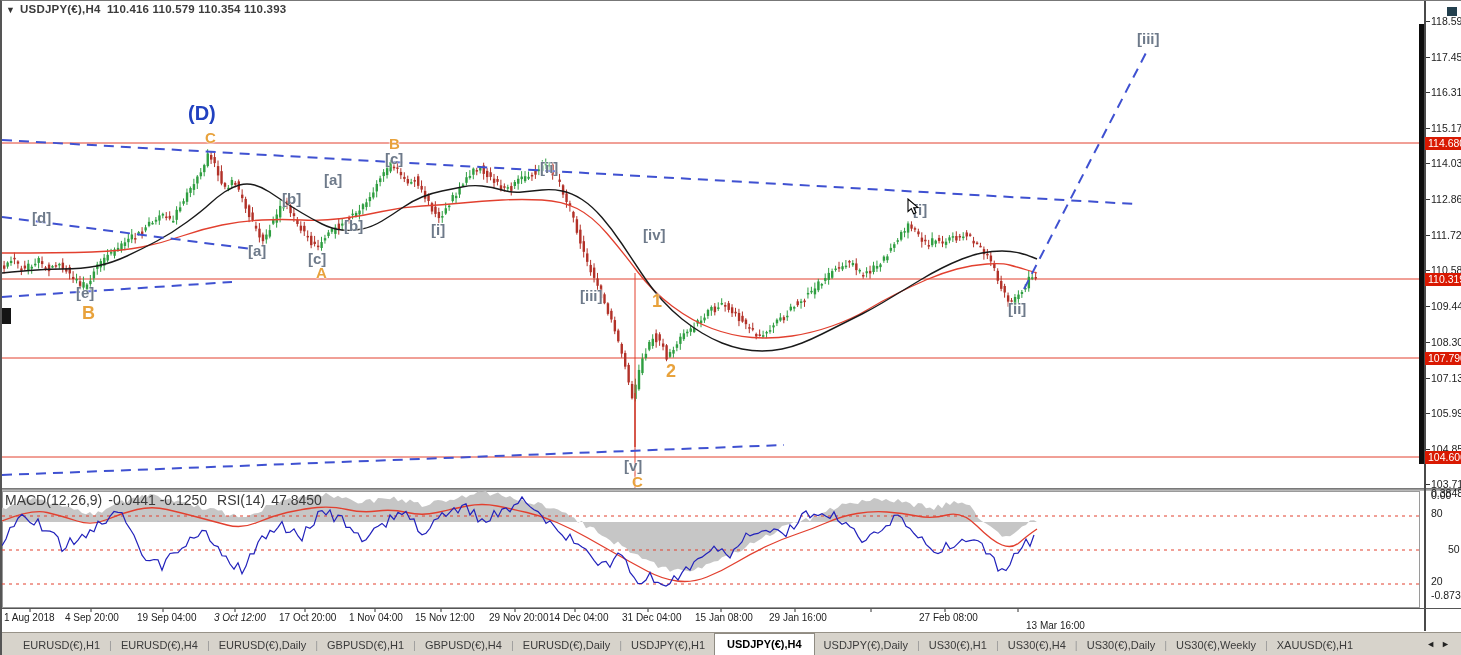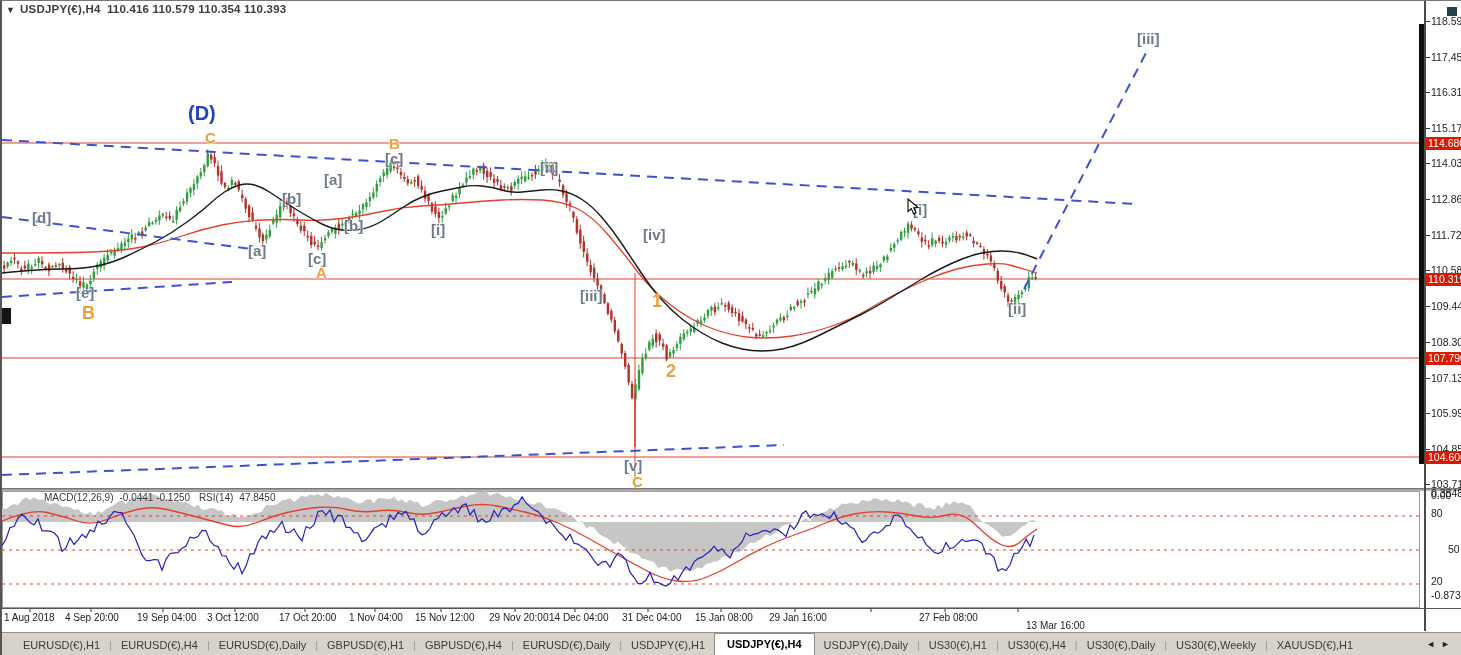--- a/index.html
+++ b/index.html
@@ -2,21 +2,21 @@
 <html><head>
 <meta charset="utf-8">
 <style>
   html,body{margin:0;padding:0;background:#888;}
   .screen{position:relative;width:1461px;height:655px;background:#ffffff;overflow:hidden;
           font-family:"Liberation Sans",sans-serif;border-top:1px solid #777;border-left:2px solid #555;box-sizing:border-box;}
   #chart-svg{position:absolute;left:0;top:0;}
   .titlebar{position:absolute;left:4px;top:2px;font-size:11.5px;font-weight:600;color:#3c3c3c;z-index:6;}
   .titlebar .dd{font-size:9px;color:#333;margin-right:5px;cursor:pointer;}
   .titlebar span{letter-spacing:.2px;}
-  .ind-label{position:absolute;left:3px;top:491px;font-size:10px;color:#3a3a3a;z-index:6;white-space:nowrap;margin-left:39px;}
+  .ind-label{position:absolute;left:3px;top:491px;font-size:14px;color:#3a3a3a;z-index:6;white-space:nowrap;}
   .ind-label b{font-weight:normal;margin-right:6px;}
   .price-axis{position:absolute;left:1425px;top:0;width:36px;height:630px;z-index:5;}
   .ptick{position:absolute;left:4px;font-size:10.5px;color:#1c1c1c;white-space:nowrap;}
   .ptick i{position:absolute;left:-5px;top:6px;width:4px;height:1px;background:#333;}
   .ptag{position:absolute;left:-2px;width:40px;font-size:10.5px;color:#fff;background:#d91902;
         text-align:left;padding:0 0 0 3px;line-height:13px;height:13px;z-index:7;}
   .ind-tick{position:absolute;left:1429px;font-size:10.5px;color:#1c1c1c;z-index:5;white-space:nowrap;}
   .time-axis{position:absolute;left:0;top:609px;width:1461px;height:20px;z-index:5;}
   .tlabel{position:absolute;top:2px;font-size:10px;color:#222;white-space:nowrap;text-align:right;}
   .wave{position:absolute;font-weight:bold;z-index:4;text-shadow:0 0 2px #fff,0 0 2px #fff;white-space:nowrap;cursor:pointer;}
@@ -723,21 +723,21 @@
       <div class="ind-tick" style="top: 506px;">80</div>
       <div class="ind-tick" style="top: 488px;">0.00</div>
       <div class="ind-tick" style="top: 542px; margin-left: 17px;">50</div>
       <div class="ind-tick" style="top: 574px;">20</div>
       <div class="ind-tick" style="top: 588px;">-0.873</div>
     </div>
   <div class="time-axis" id="time-axis">
       <div class="tlabel" style="left: 2px;">1 Aug 2018</div>
       <div class="tlabel" style="left: 63px;">4 Sep 20:00</div>
       <div class="tlabel" style="left: 135px;">19 Sep 04:00</div>
-      <div class="tlabel" style="left: 205px;">3 Oct 12:00</div>
+      <div class="tlabel" style="left: 212px; font-style: italic;">3 Oct 12:00</div>
       <div class="tlabel" style="left: 277px;">17 Oct 20:00</div>
       <div class="tlabel" style="left: 347px;">1 Nov 04:00</div>
       <div class="tlabel" style="left: 413px;">15 Nov 12:00</div>
       <div class="tlabel" style="left: 487px;">29 Nov 20:00</div>
       <div class="tlabel" style="left: 547px;">14 Dec 04:00</div>
       <div class="tlabel" style="left: 620px;">31 Dec 04:00</div>
       <div class="tlabel" style="left: 693px;">15 Jan 08:00</div>
       <div class="tlabel" style="left: 767px;">29 Jan 16:00</div>
       <div class="tlabel" style="left: 843px; margin-top: 36px;">13 Feb 00:00</div>
       <div class="tlabel" style="left: 917px;">27 Feb 08:00</div>

